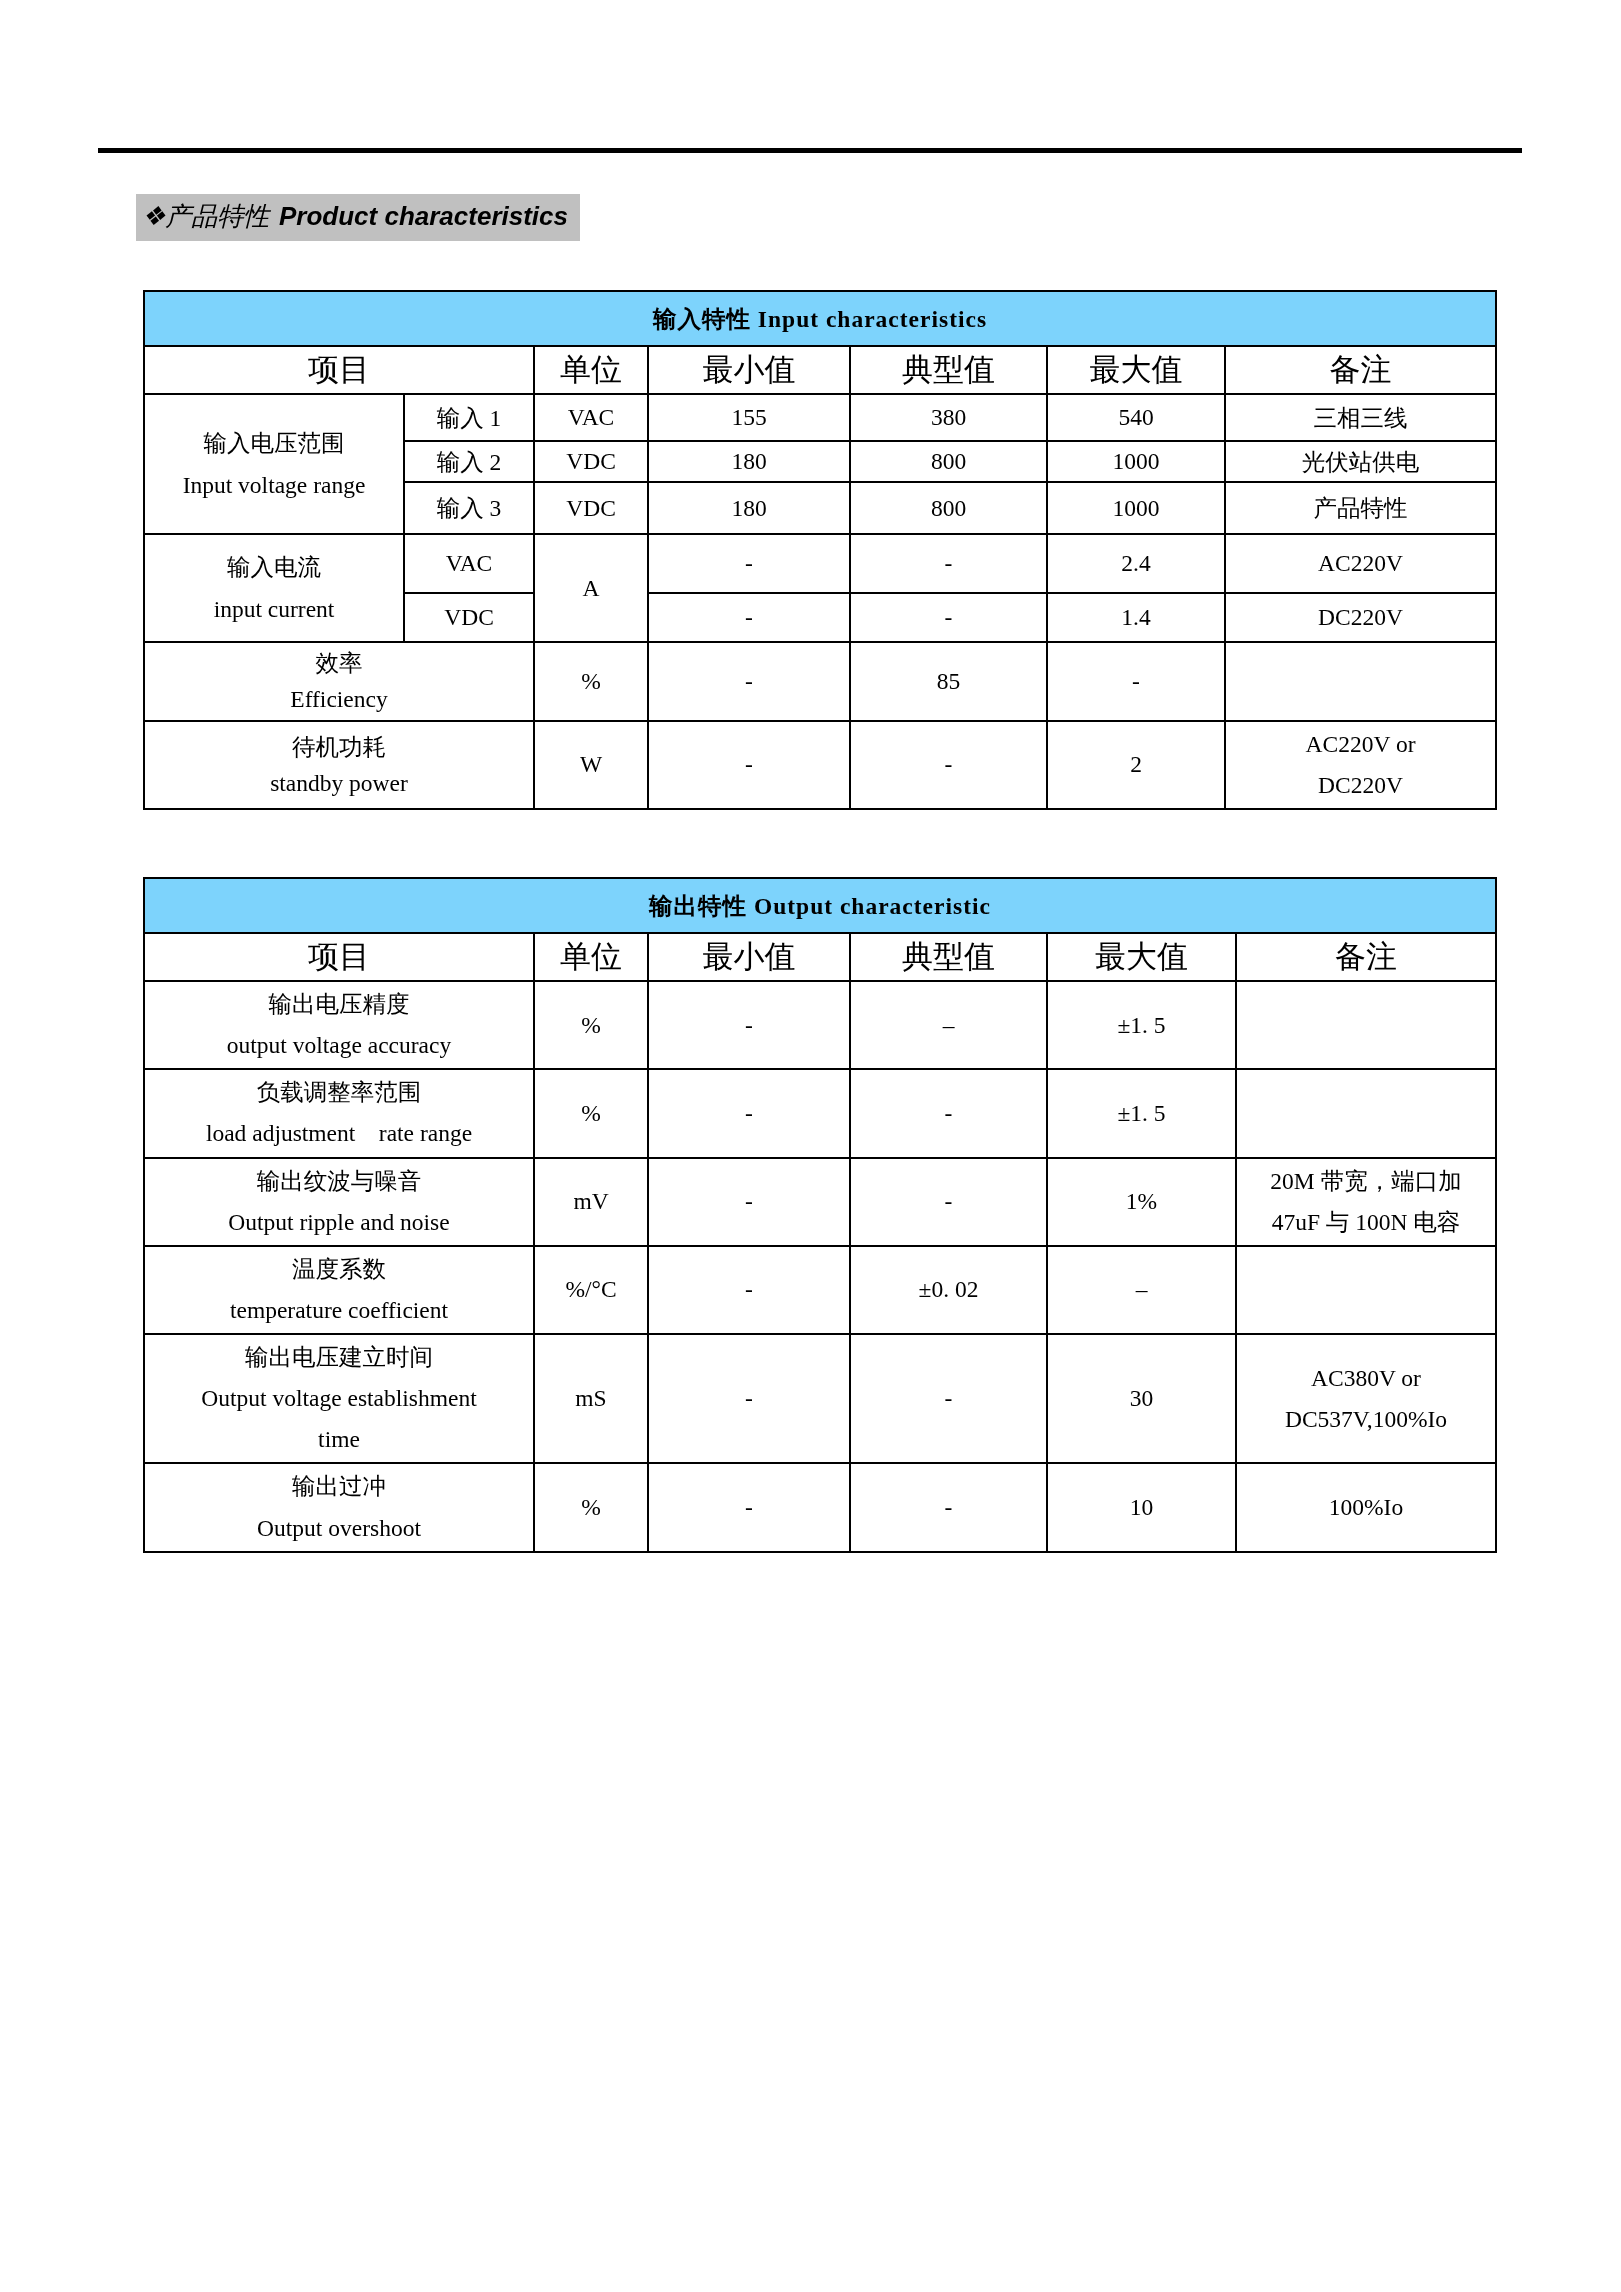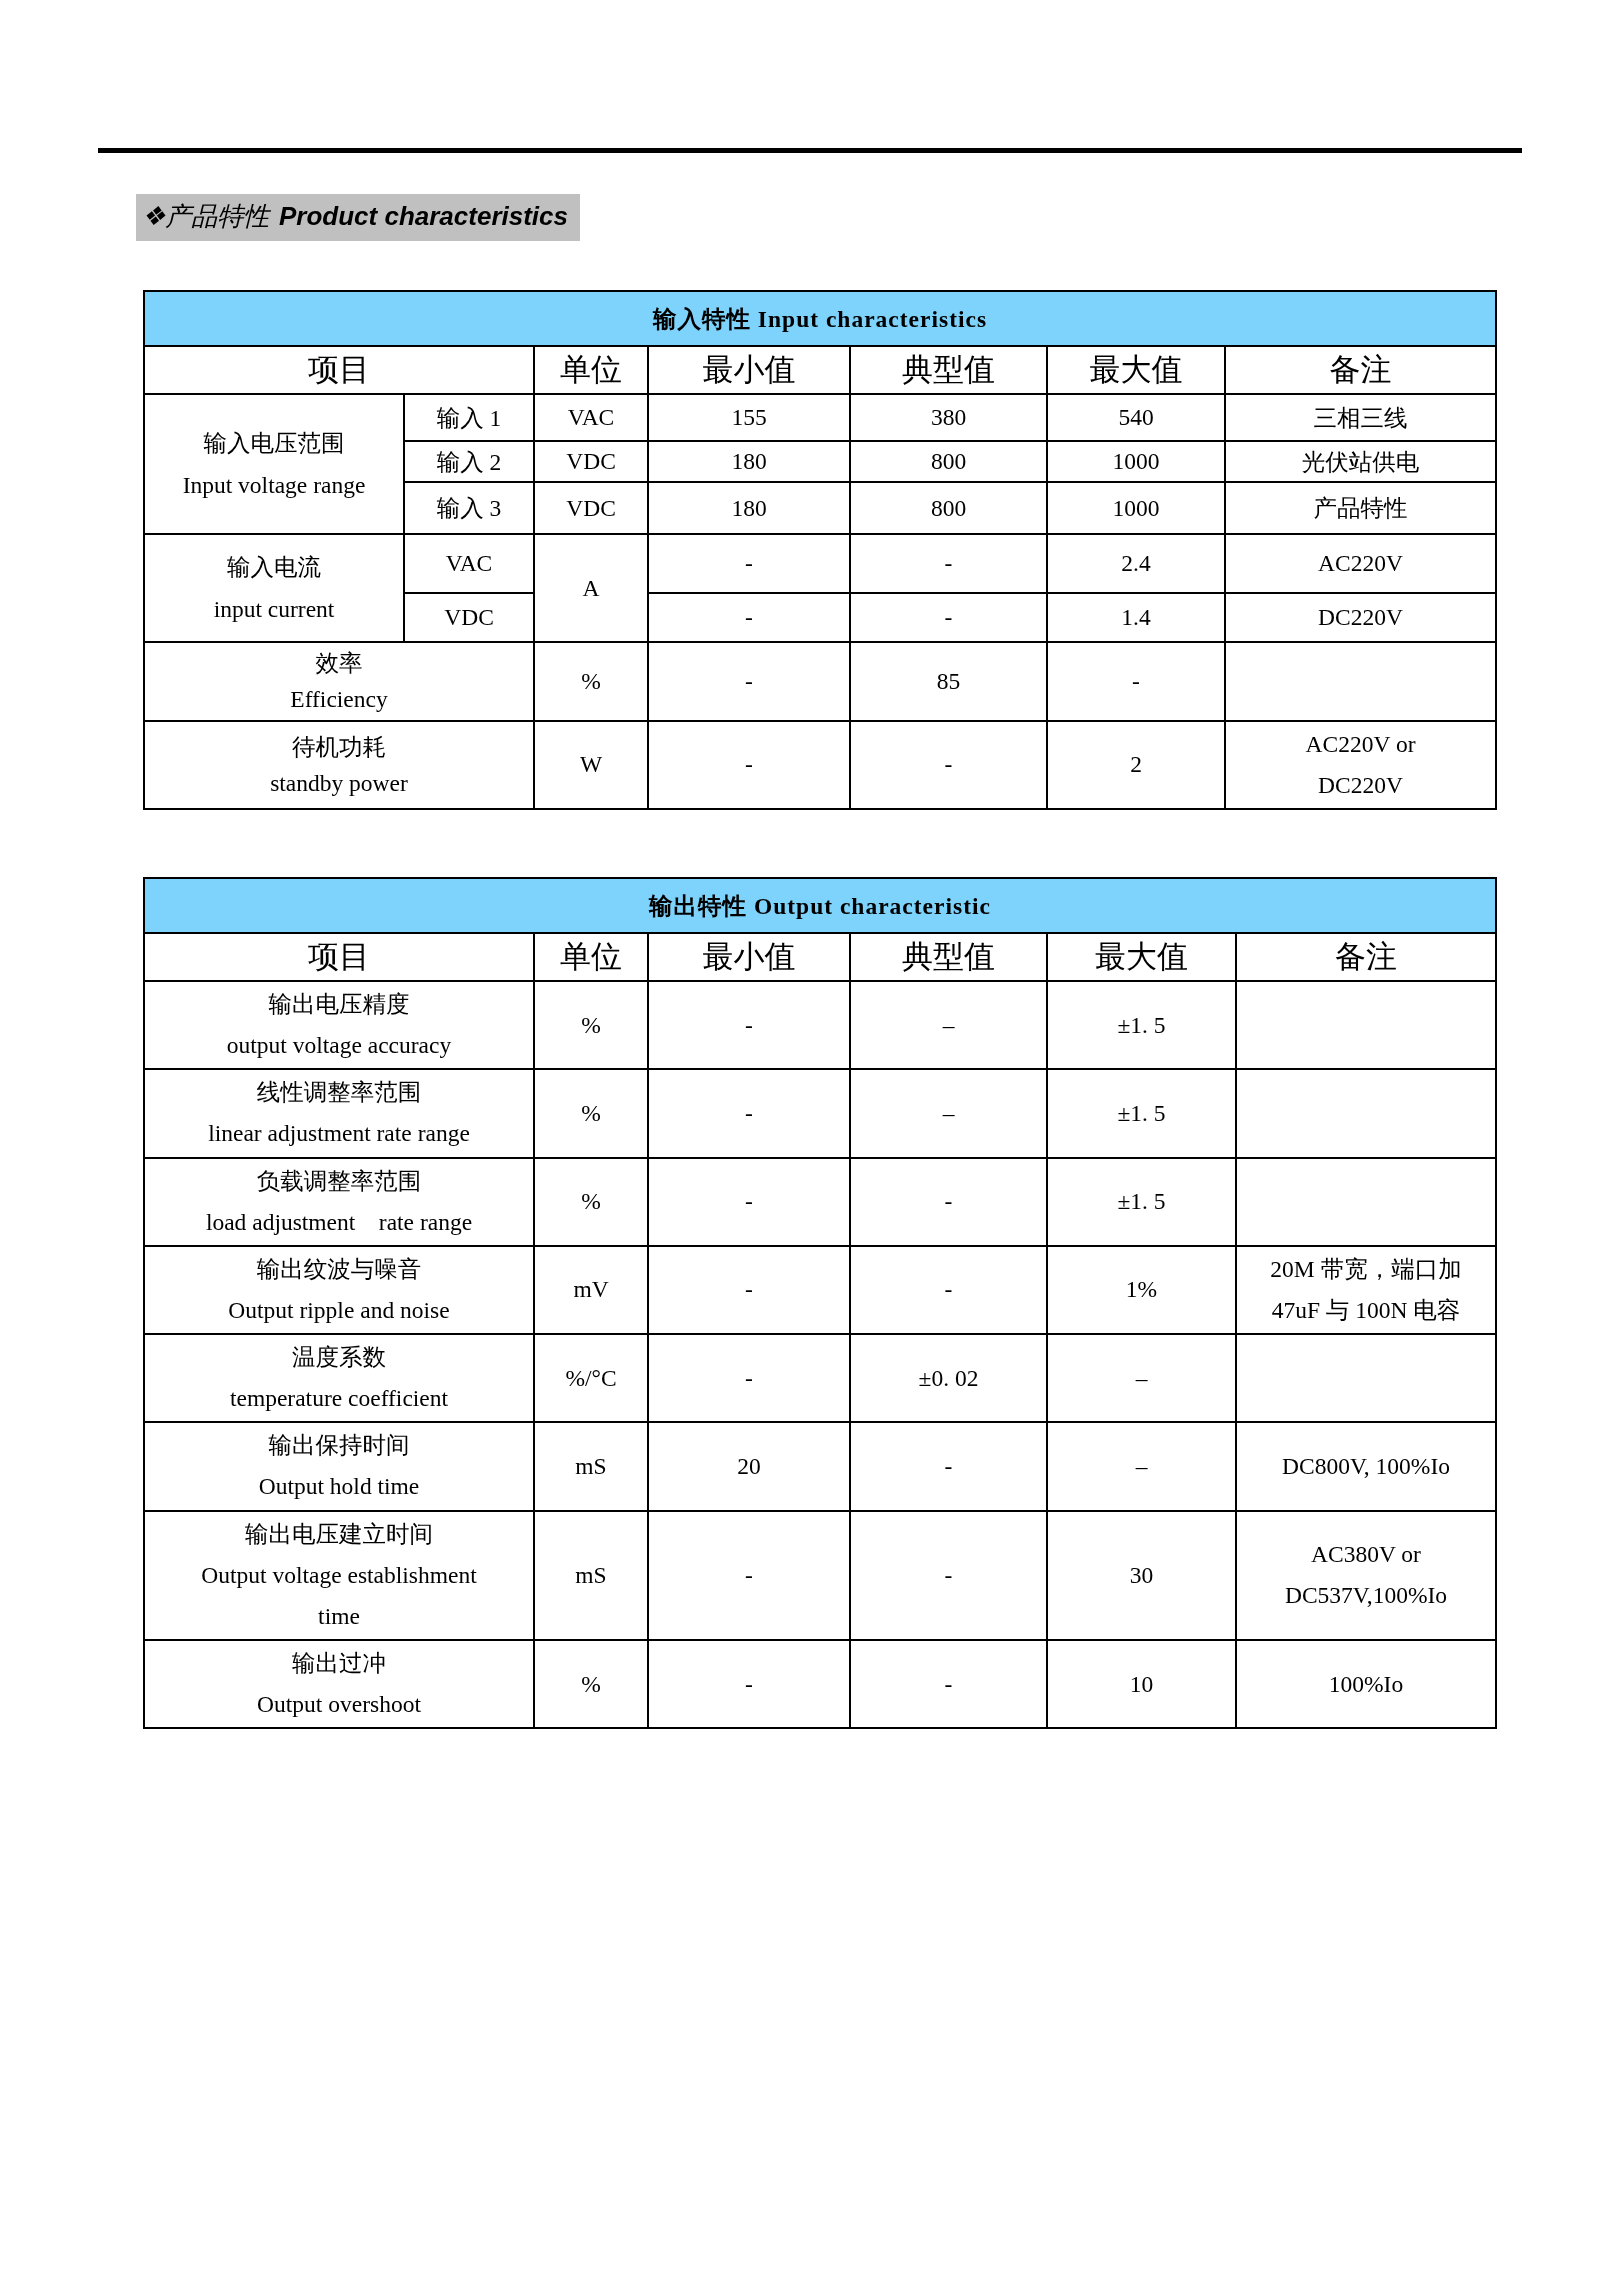--- a/index.html
+++ b/index.html
@@ -223,29 +223,20 @@
   <tr style="height:86px">
     <td class="item-cell">输出电压精度
 output voltage accuracy</td>
     <td>%</td>
     <td>-</td>
     <td>–</td>
     <td>±1. 5</td>
     <td></td>
   </tr>
   <tr style="height:88px">
-    <td class="item-cell">线性调整率范围
-linear adjustment rate range</td>
-    <td>%</td>
-    <td>-</td>
-    <td>–</td>
-    <td>±1. 5</td>
-    <td></td>
-  </tr>
-  <tr style="height:88px">
     <td class="item-cell">负载调整率范围
 load adjustment　rate range</td>
     <td>%</td>
     <td>-</td>
     <td>-</td>
     <td>±1. 5</td>
     <td></td>
   </tr>
   <tr style="height:88px">
     <td class="item-cell">输出纹波与噪音
@@ -258,29 +249,20 @@
 47uF 与 100N 电容</td>
   </tr>
   <tr style="height:85px">
     <td class="item-cell">温度系数
 temperature coefficient</td>
     <td class="unit-small">%/°C</td>
     <td>-</td>
     <td>±0. 02</td>
     <td>–</td>
     <td></td>
-  </tr>
-  <tr style="height:84px">
-    <td class="item-cell">输出保持时间
-Output hold time</td>
-    <td>mS</td>
-    <td>20</td>
-    <td>-</td>
-    <td>–</td>
-    <td class="small">DC800V, 100%Io</td>
   </tr>
   <tr style="height:120px">
     <td class="item-cell">输出电压建立时间
 Output voltage establishment
 time</td>
     <td>mS</td>
     <td>-</td>
     <td>-</td>
     <td>30</td>
     <td class="remark-cell">AC380V or

